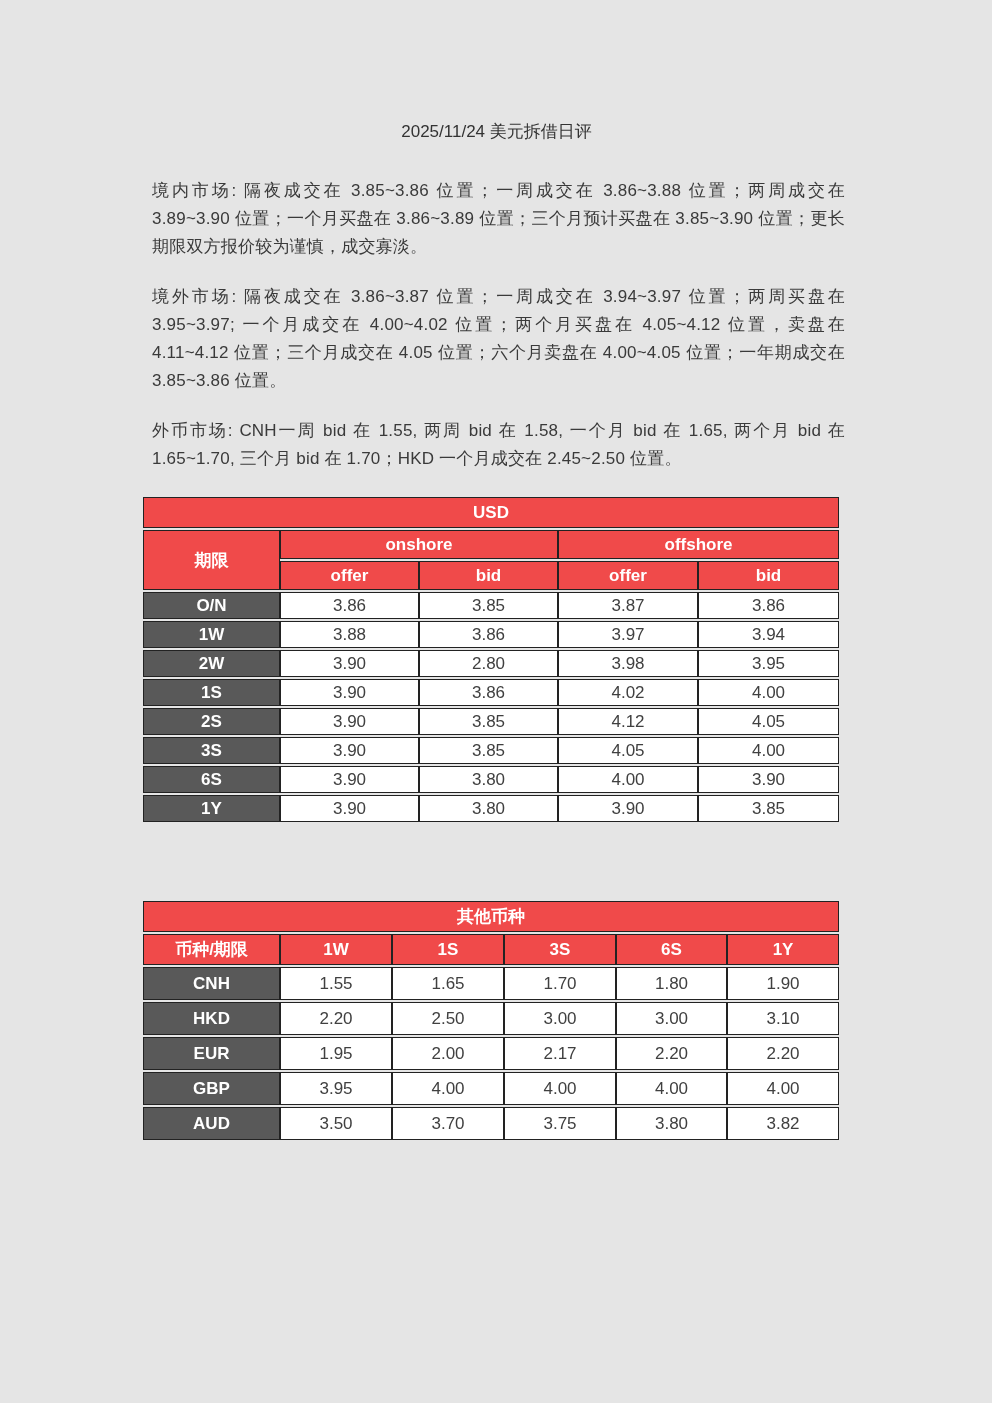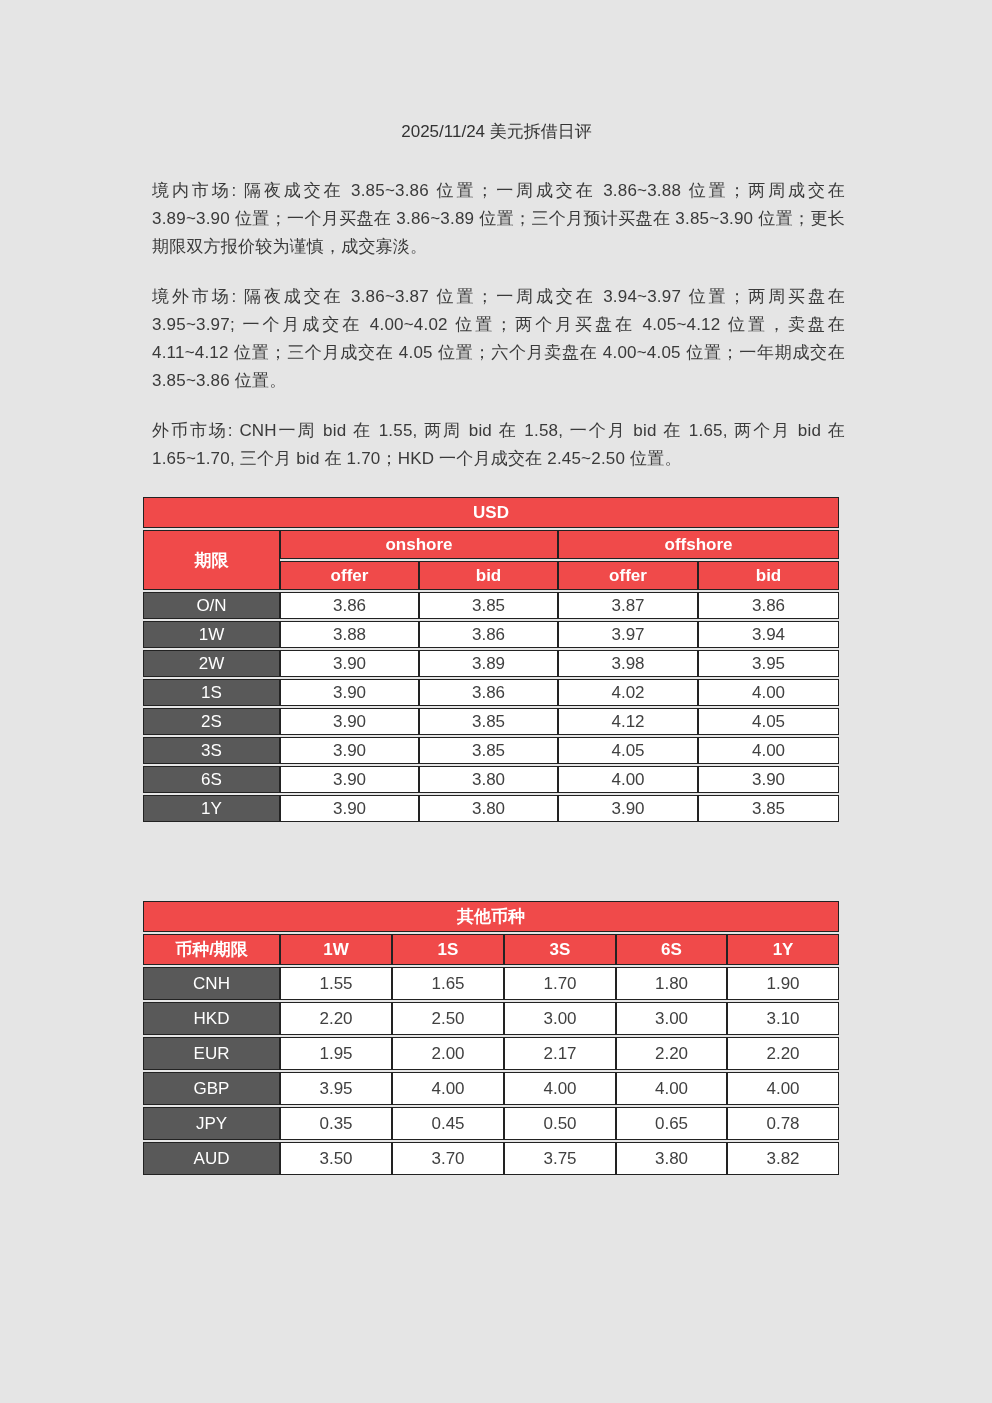--- a/index.html
+++ b/index.html
@@ -20,21 +20,21 @@
     border-collapse:separate;border-spacing:0 2px;table-layout:fixed;
     width:696px;margin-left:-5px;
   }
   .usd-table{margin-top:17px;}
   .other-table{margin-top:75px;}
   th,td{
     border:1px solid #222222;text-align:center;vertical-align:middle;
     padding:0;font-size:17px;line-height:1;overflow:hidden;white-space:nowrap;
   }
   .red{background:#f04a4a;color:#ffffff;font-weight:bold;}
-  .gray{background:#595959;color:#ffffff;font-weight:normal;}
+  .gray{background:#595959;color:#ffffff;font-weight:bold;}
   td.val{background:#ffffff;color:#404040;font-weight:400;}
   .usd-table .row-title th{height:29px;}
   .usd-table .row-group th{height:27px;}
   .usd-table .row-sub th{height:27px;}
   .usd-table .row-data th,.usd-table .row-data td{height:25px;}
   .other-table .row-title th{height:29px;}
   .other-table .row-head th{height:29px;}
   .other-table .row-data th,.other-table .row-data td{height:31px;}
 </style>
 </head>
@@ -82,21 +82,21 @@
         <tr class="row-data">
           <th class="gray">1W</th>
           <td class="val">3.88</td>
           <td class="val">3.86</td>
           <td class="val">3.97</td>
           <td class="val">3.94</td>
         </tr>
         <tr class="row-data">
           <th class="gray">2W</th>
           <td class="val">3.90</td>
-          <td class="val">3.89</td>
+          <td class="val">2.80</td>
           <td class="val">3.98</td>
           <td class="val">3.95</td>
         </tr>
         <tr class="row-data">
           <th class="gray">1S</th>
           <td class="val">3.90</td>
           <td class="val">3.86</td>
           <td class="val">4.02</td>
           <td class="val">4.00</td>
         </tr>
@@ -178,28 +178,20 @@
         </tr>
         <tr class="row-data">
           <th class="gray">GBP</th>
           <td class="val">3.95</td>
           <td class="val">4.00</td>
           <td class="val">4.00</td>
           <td class="val">4.00</td>
           <td class="val">4.00</td>
         </tr>
         <tr class="row-data">
-          <th class="gray">JPY</th>
-          <td class="val">0.35</td>
-          <td class="val">0.45</td>
-          <td class="val">0.50</td>
-          <td class="val">0.65</td>
-          <td class="val">0.78</td>
-        </tr>
-        <tr class="row-data">
           <th class="gray">AUD</th>
           <td class="val">3.50</td>
           <td class="val">3.70</td>
           <td class="val">3.75</td>
           <td class="val">3.80</td>
           <td class="val">3.82</td>
         </tr>
       </tbody>
     </table>
 

